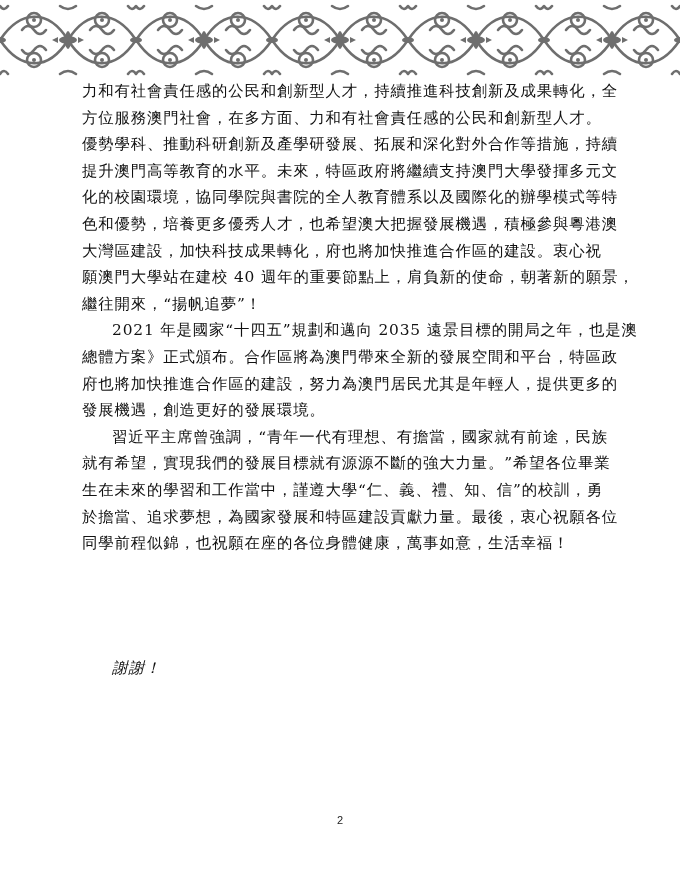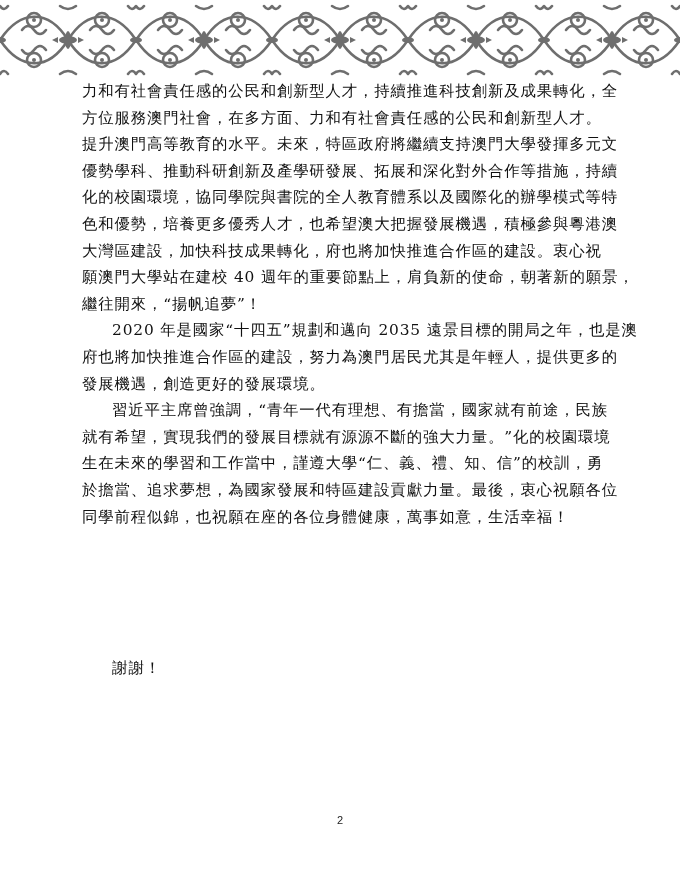--- a/index.html
+++ b/index.html
@@ -4,21 +4,21 @@
 <style>
   html, body { margin: 0; padding: 0; background: #ffffff; }
   body { width: 680px; height: 880px; position: relative; overflow: hidden;
          font-family: "DejaVu Serif", "Liberation Serif", serif; color: #111; }
   .banner { position: absolute; left: 0; top: 0; width: 680px; height: 80px; overflow: hidden; }
   .banner svg { display: block; }
   .body-text { position: absolute; left: 82px; top: 78px; width: 528px; }
   .line { height: 26.6px; line-height: 26.6px; font-size: 15.4px; white-space: nowrap;
           letter-spacing: 0.85px; }
   .line.indent { padding-left: 30px; }
-  .thanks { position: absolute; left: 112px; top: 658px; font-size: 15.4px; letter-spacing: 1px; }
+  .thanks { position: absolute; left: 112px; top: 658px; font-size: 15.4px; letter-spacing: 1px; font-style: italic; }
   .page-num { position: absolute; left: 0; width: 680px; top: 814px; text-align: center;
               font-family: "Liberation Sans", sans-serif; font-size: 11px; color: #222; }
 </style>
 </head>
 <body>
 
 <div class="banner">
   <svg width="680" height="80" viewBox="0 0 680 80">
     <defs>
       <pattern id="orn" x="0" y="0" width="136" height="80" patternUnits="userSpaceOnUse">
@@ -56,36 +56,37 @@
     <rect x="0" y="0" width="680" height="80" fill="url(#orn)"></rect>
   </svg>
 </div>
 
 <div class="body-text">
   <div>
     <div class="line">力和有社會責任感的公民和創新型人才，持續推進科技創新及成果轉化，全</div>
     <div class="line">方位服務澳門社會，在多方面、力和有社會責任感的公民和創新型人才。</div>
   </div>
   <div>
+    <div class="line">優勢學科、推動科研創新及產學研發展、拓展和深化對外合作等措施，持續</div>
     <div class="line">提升澳門高等教育的水平。未來，特區政府將繼續支持澳門大學發揮多元文</div>
-    <div class="line">優勢學科、推動科研創新及產學研發展、拓展和深化對外合作等措施，持續</div>
     <div class="line">化的校園環境，協同學院與書院的全人教育體系以及國際化的辦學模式等特</div>
     <div class="line">色和優勢，培養更多優秀人才，也希望澳大把握發展機遇，積極參與粵港澳</div>
     <div class="line">大灣區建設，加快科技成果轉化，府也將加快推進合作區的建設。衷心祝</div>
     <div class="line">願澳門大學站在建校 40 週年的重要節點上，肩負新的使命，朝著新的願景，</div>
     <div class="line">繼往開來，“揚帆追夢”！</div>
   </div>
   <div>
-    <div class="line indent">2020 年是國家“十四五”規劃和邁向 2035 遠景目標的開局之年，也是澳</div>
+    <div class="line indent">2021 年是國家“十四五”規劃和邁向 2035 遠景目標的開局之年，也是澳</div>
+    <div class="line">總體方案》正式頒布。合作區將為澳門帶來全新的發展空間和平台，特區政</div>
     <div class="line">府也將加快推進合作區的建設，努力為澳門居民尤其是年輕人，提供更多的</div>
     <div class="line">發展機遇，創造更好的發展環境。</div>
   </div>
   <div>
     <div class="line indent">習近平主席曾強調，“青年一代有理想、有擔當，國家就有前途，民族</div>
-    <div class="line">就有希望，實現我們的發展目標就有源源不斷的強大力量。”化的校園環境</div>
+    <div class="line">就有希望，實現我們的發展目標就有源源不斷的強大力量。”希望各位畢業</div>
     <div class="line">生在未來的學習和工作當中，謹遵大學“仁、義、禮、知、信”的校訓，勇</div>
     <div class="line">於擔當、追求夢想，為國家發展和特區建設貢獻力量。最後，衷心祝願各位</div>
     <div class="line">同學前程似錦，也祝願在座的各位身體健康，萬事如意，生活幸福！</div>
   </div>
 </div>
 
 <div class="thanks">謝謝！</div>
 
 <div class="page-num">2</div>
 

